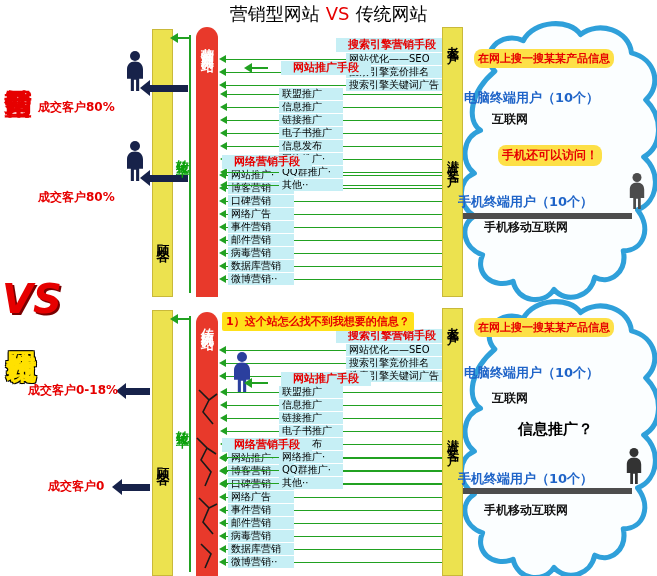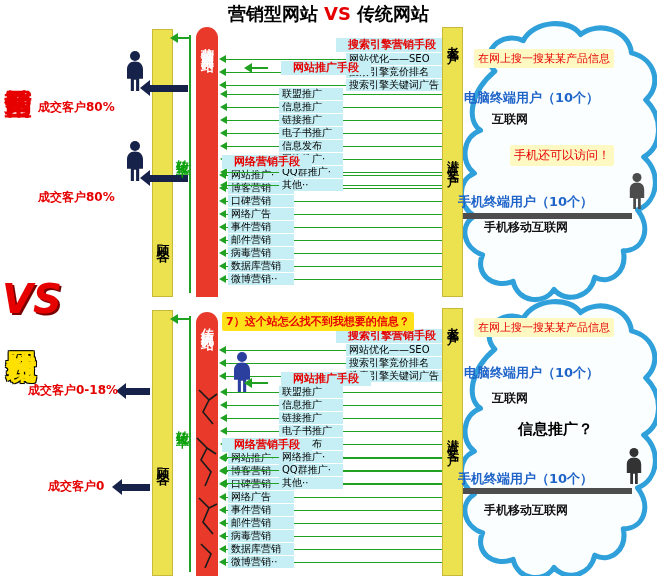--- a/index.html
+++ b/index.html
@@ -1,19 +1,19 @@
 <!DOCTYPE html>
 <html><head>
 <meta charset="utf-8">
 <style>
   *{margin:0;padding:0;box-sizing:border-box}
   html,body{background:#fff}
   body{font-family:"DejaVu Sans","Liberation Sans",sans-serif;color:#000}
   #page{position:relative;width:657px;height:576px;background:#fff;overflow:hidden}
-  .title{position:absolute;top:2px;left:0;width:100%;text-align:center;font-size:18px;font-weight:bold;z-index:6}
+  .title{position:absolute;top:2px;left:0;width:100%;text-align:center;font-size:18px;font-weight:normal;z-index:6}
   .title .red{color:#e60000;margin:0 6px}
   .section{position:absolute;left:0;width:657px}
   #top-section{top:25px;height:272px}
   #bottom-section{top:302px;height:274px}
   .vtext{writing-mode:vertical-rl;text-orientation:upright}
   .side-label{position:absolute;font-weight:bold;z-index:4;line-height:1.05}
   .side-top{left:4px;top:44px;font-size:27px;color:#e60000}
   .side-bottom{left:6px;top:26px;font-size:30px;color:#ffe100;
     text-shadow:-1px -1px 0 #000,1px -1px 0 #000,-1px 1px 0 #000,1px 1px 0 #000}
   .vs-big{position:absolute;left:2px;top:276px;font-size:40px;font-weight:900;color:#e60000;
@@ -50,22 +50,22 @@
   .darrow{position:absolute;height:7px;background:#17224a;z-index:3}
   .darrow::before{content:"";position:absolute;left:-10px;top:-5px;width:0;height:0;
     border-top:8px solid transparent;border-bottom:8px solid transparent;border-right:10px solid #17224a}
   .garrow{position:absolute;height:2px;background:#21a121;z-index:3}
   .garrow::before{content:"";position:absolute;left:-8px;top:-4px;width:0;height:0;
     border-top:5px solid transparent;border-bottom:5px solid transparent;border-right:8px solid #21a121}
   .sarrow{position:absolute;height:6px;background:#4d4d4d;z-index:1}
   .sarrow::before{content:"";position:absolute;left:-10px;top:-5px;width:0;height:0;
     border-top:8px solid transparent;border-bottom:8px solid transparent;border-right:10px solid #4d4d4d}
   .cloud{position:absolute;z-index:0}
-  .tip{position:absolute;background:#fef9c3;color:#e60000;font-weight:normal;font-size:11px;
-    padding:2px 4px;white-space:nowrap;z-index:4;border-radius:2px}
+  .tip{position:absolute;background:#fde047;color:#e60000;font-weight:bold;font-size:11px;
+    padding:2px 4px;white-space:nowrap;z-index:4;border-radius:8px}
   .blue-label{position:absolute;color:#1f64c8;font-weight:bold;font-size:13px;white-space:nowrap;z-index:4}
   .plain-label{position:absolute;color:#111;font-size:12px;font-weight:bold;white-space:nowrap;z-index:4}
   .no-access{position:absolute;color:#000;font-weight:bold;font-size:15px;white-space:nowrap;z-index:4}
   .complaint{position:absolute;background:#ffe11a;color:#e60000;font-weight:bold;font-size:11px;
     padding:2px 4px;white-space:nowrap;z-index:5;border-radius:2px}
   .cracks{position:absolute;inset:0;width:100%;height:100%;z-index:1}
 </style>
 </head>
 <body>
 
@@ -150,21 +150,21 @@
       <span class="bar-sub vtext" style="top:122px;letter-spacing:5px;font-size:12px">潜在客户</span>
     </div>
 
     <svg class="cloud" style="left:456px;top:-10px;width:204px;height:292px" viewBox="0 0 200 280">
       <path d="M38,52 C22,34 44,12 66,22 C76,2 112,0 122,16 C140,2 170,12 172,34 C196,40 202,66 186,80 C204,98 202,126 184,136 C202,152 198,180 178,188 C192,206 184,228 164,228 C168,248 152,262 136,254 C132,274 108,280 96,266 C86,282 60,278 56,258 C36,266 18,250 26,232 C8,226 2,204 18,194 C2,184 0,160 18,152 C4,142 6,116 24,110 C10,100 14,72 38,52 Z" fill="#fbfeff" stroke="#2fa0da" stroke-width="5" stroke-linejoin="round"></path>
     </svg>
 
     <div class="tip" style="left:474px;top:24px">在网上搜一搜某某产品信息</div>
     <div class="blue-label" style="left:464px;top:64px">电脑终端用户（10个）</div>
     <div class="plain-label" style="left:492px;top:86px">互联网</div>
-    <div class="tip" style="left:510px;top:120px;font-size:12px">手机还可以访问！</div>
+    <div class="tip" style="left:498px;top:120px;font-size:12px">手机还可以访问！</div>
     <div class="blue-label" style="left:458px;top:168px">手机终端用户（10个）</div>
     <div class="plain-label" style="left:484px;top:194px">手机移动互联网</div>
 
     <span class="person small gray" style="left:627px;top:148px">
       <svg viewBox="0 0 24 44">
           <circle cx="12" cy="5.5" r="5.5"></circle>
           <path d="M12 11.5c5.8 0 8.8 3.6 8.8 8.8v10.2h-4.2v13.5h-3.4V31.5h-2.4V44H7.4V30.5H3.2V20.3c0-5.2 3-8.8 8.8-8.8z"></path>
         </svg>
     </span>
     <div class="sarrow" style="left:460px;top:188px;width:172px"></div>
@@ -196,21 +196,21 @@
     <div class="garrow" style="left:178px;top:16px;width:13px"></div>
     <div class="garrow" style="left:252px;top:80px;width:16px"></div>
 
     <div class="vbar red" style="left:196px;top:10px;width:22px;height:264px">
       <svg class="cracks" viewBox="0 0 22 264" preserveAspectRatio="none">
         <path d="M3,78 L13,88 L7,100 L17,112 M13,88 L21,82 M1,126 L11,136 L5,148 L15,160 L9,174 M11,136 L20,142 M3,186 L13,196 L7,210 L17,222 M13,196 L21,192 M5,232 L15,242 L9,256" stroke="#1a1a1a" stroke-width="1.6" fill="none"></path>
       </svg>
       <span class="bar-label vtext" style="top:6px">传统网站</span>
     </div>
 
-    <div class="complaint" style="left:222px;top:10px">7）这个站怎么找不到我想要的信息？</div>
+    <div class="complaint" style="left:222px;top:10px">1）这个站怎么找不到我想要的信息？</div>
 
     <div class="chead" style="left:222px;top:136px">网络营销手段</div>
     <div class="cbox-col col-mkt" style="left:228px;top:150px">
         <div class="cbox"><i class="ah"></i><span>网站推广·</span></div>
         <div class="cbox"><i class="ah"></i><span>博客营销</span></div>
         <div class="cbox"><i class="ah"></i><span>口碑营销</span></div>
         <div class="cbox"><i class="ah"></i><span>网络广告</span></div>
         <div class="cbox"><i class="ah"></i><span>事件营销</span></div>
         <div class="cbox"><i class="ah"></i><span>邮件营销</span></div>
         <div class="cbox"><i class="ah"></i><span>病毒营销</span></div>

